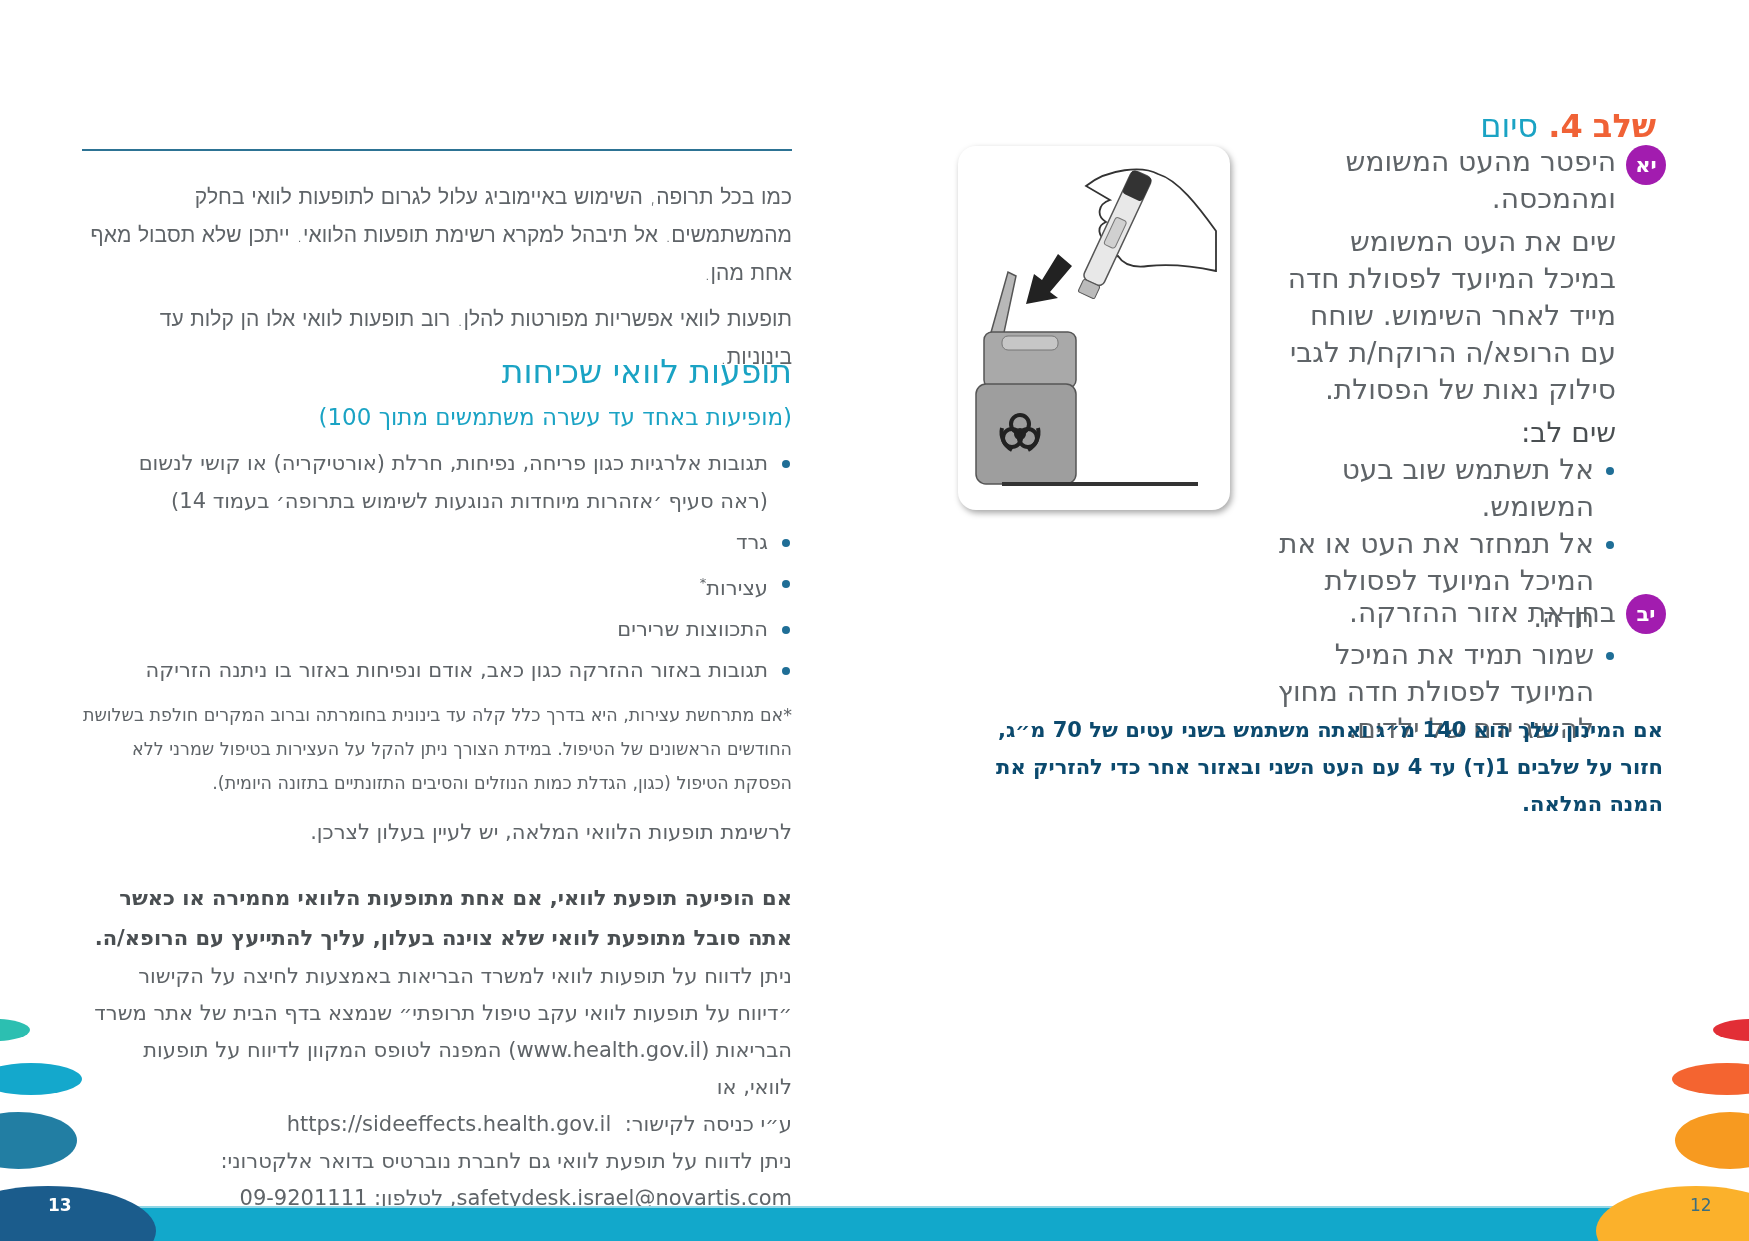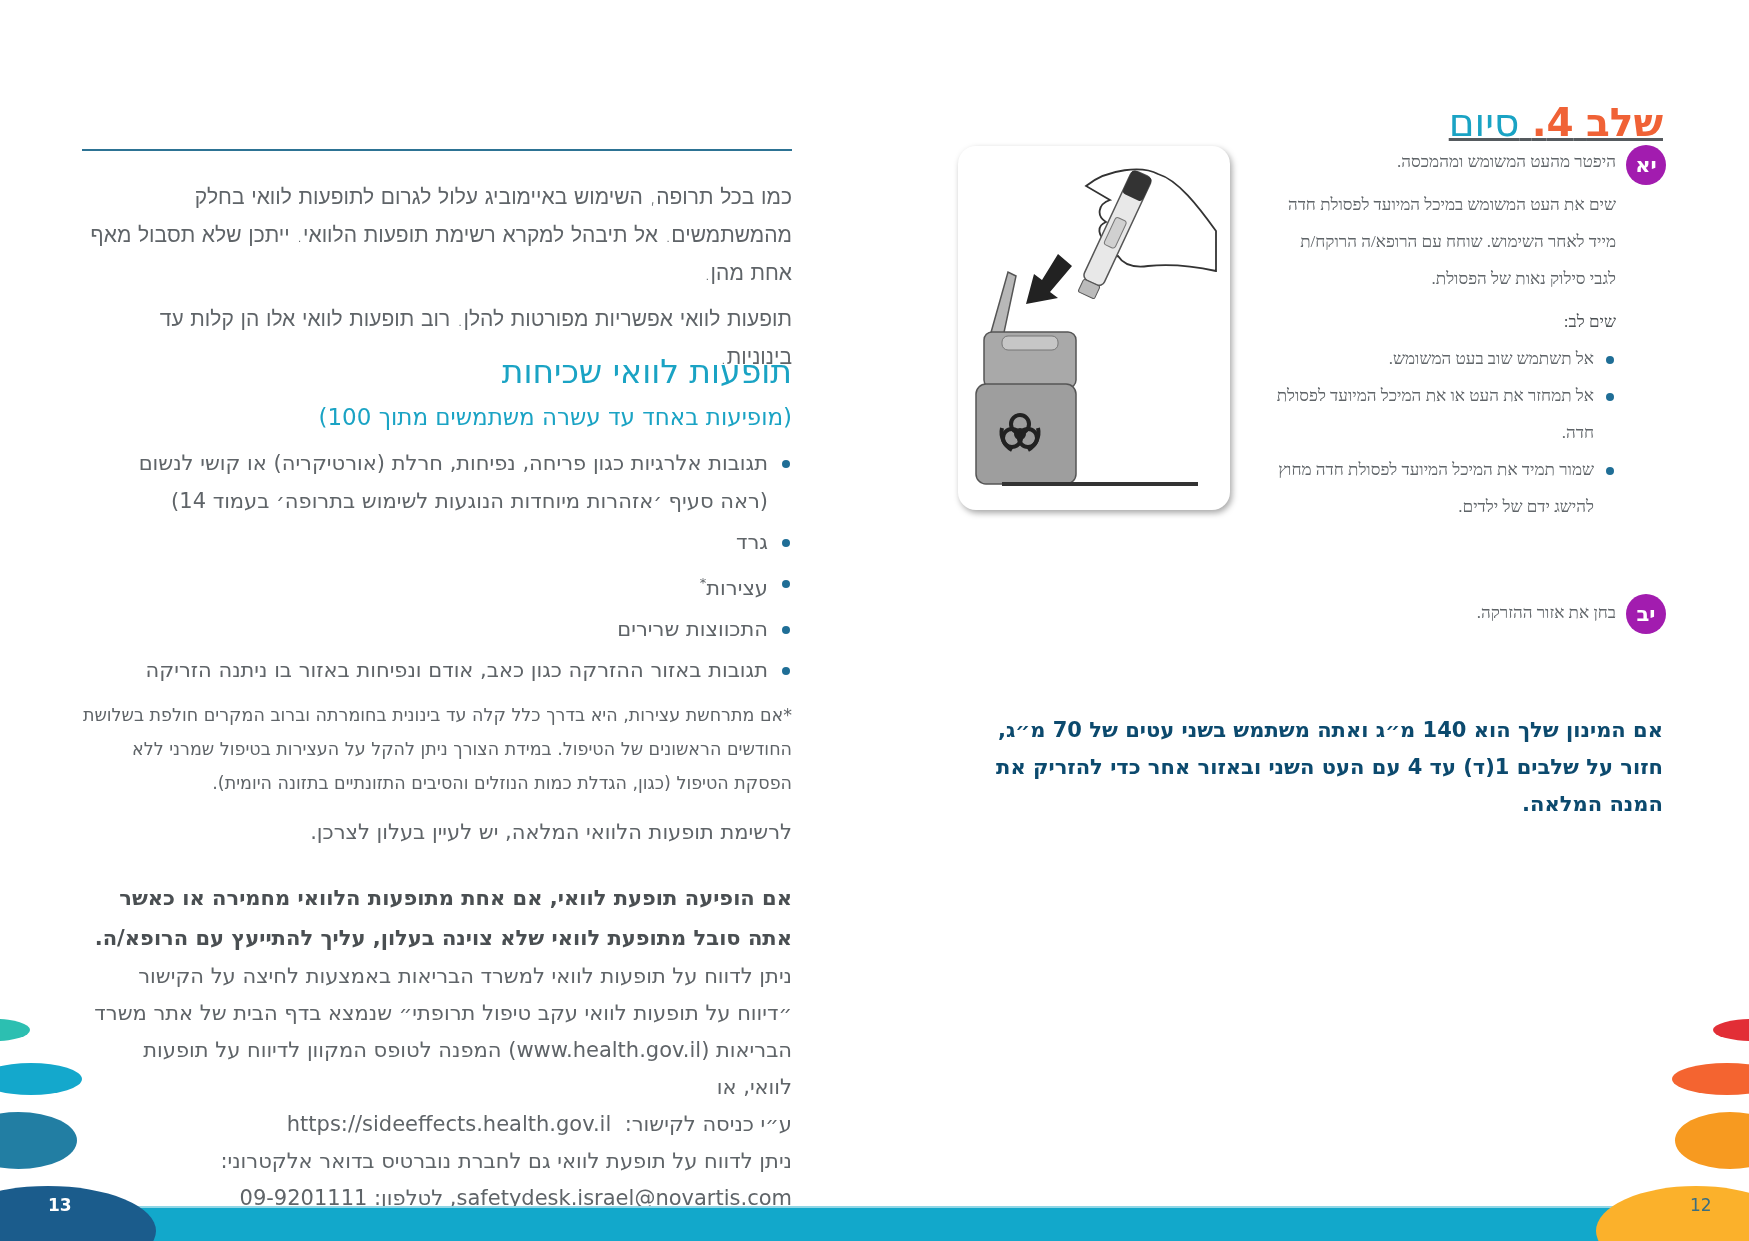--- a/index.html
+++ b/index.html
@@ -31,29 +31,29 @@
   .bullets li .dot { position:absolute; right:2px; top:16px; width:8px; height:8px; border-radius:50%; background:#1f6e96; }
   .bullets li .line2 { display:block; }
   .bullets li sup { font-size:13px; }
   .footnote { position:absolute; right:82px; left:70px; top:698px; font-size:17.5px; line-height:34px; color:#5f6468; margin:0; }
   .fullist { position:absolute; right:82px; top:820px; font-size:21px; color:#5f6468; margin:0; }
   .bold-note { position:absolute; right:82px; left:90px; top:878px; font-size:21px; line-height:40px; color:#4a4f52; font-weight:bold; margin:0; }
   .report { position:absolute; right:82px; left:90px; top:958px; font-size:21px; line-height:37px; color:#5f6468; margin:0; }
   .report .ltr { direction:ltr; unicode-bidi:embed; }
 
   
-  .step-title { position:absolute; right:82px; top:96px; margin:4px; font-size:39px; font-weight:normal;text-decoration:underline; }
+  .step-title { position:absolute; right:82px; top:96px; margin:11px; font-size:32px; font-weight:normal; }
   .step-title .num { color:#f06236; font-weight:bold; }
   .step-title .word { color:#1aa3c4; }
   .badge {
     position:absolute; width:40px; height:40px; border-radius:50%;
     background:#a21caf; color:#ffffff; font-size:21px; font-weight:bold;
     display:flex; align-items:center; justify-content:center;
   }
-  .step-body { position:absolute; font-size:17px; color:#5f6468; line-height:37px;font-family:Liberation Serif, serif; }
+  .step-body { position:absolute; font-size:28px; color:#5f6468; line-height:37px; }
   .step-body p { margin:0; }
   .note-head { font-weight:normal; color:#4a4f52; margin-top:6px !important; }
   .r-bullets { margin:0; padding:0; list-style:none; }
   .r-bullets li { position:relative; padding-right:22px; line-height:37px; }
   .r-bullets li .dot { position:absolute; right:2px; top:16px; width:8px; height:8px; border-radius:50%; background:#1f6e96; }
   .highlight { position:absolute; right:82px; left:90px; top:708px; font-size:21px; line-height:37px; color:#0c4a6e; margin:4px; font-weight:bold; }
 
   .illus {
     position:absolute; left:84px; top:146px; width:272px; height:364px;
     border-radius:18px; background:#ffffff;

